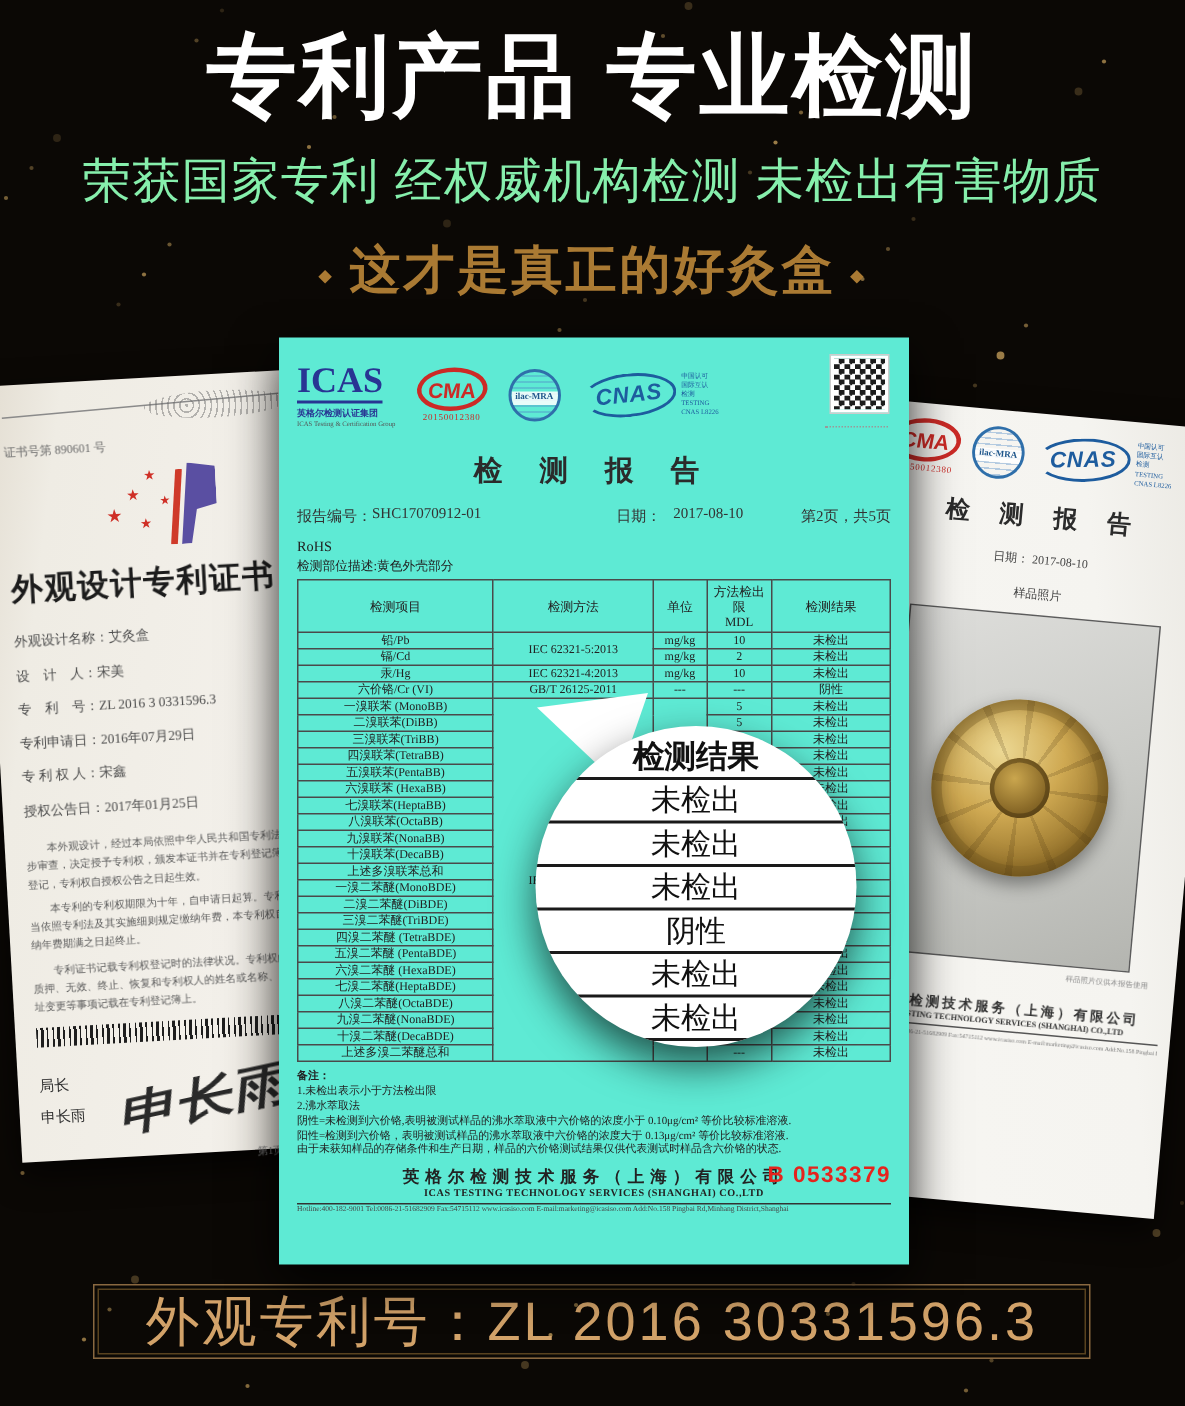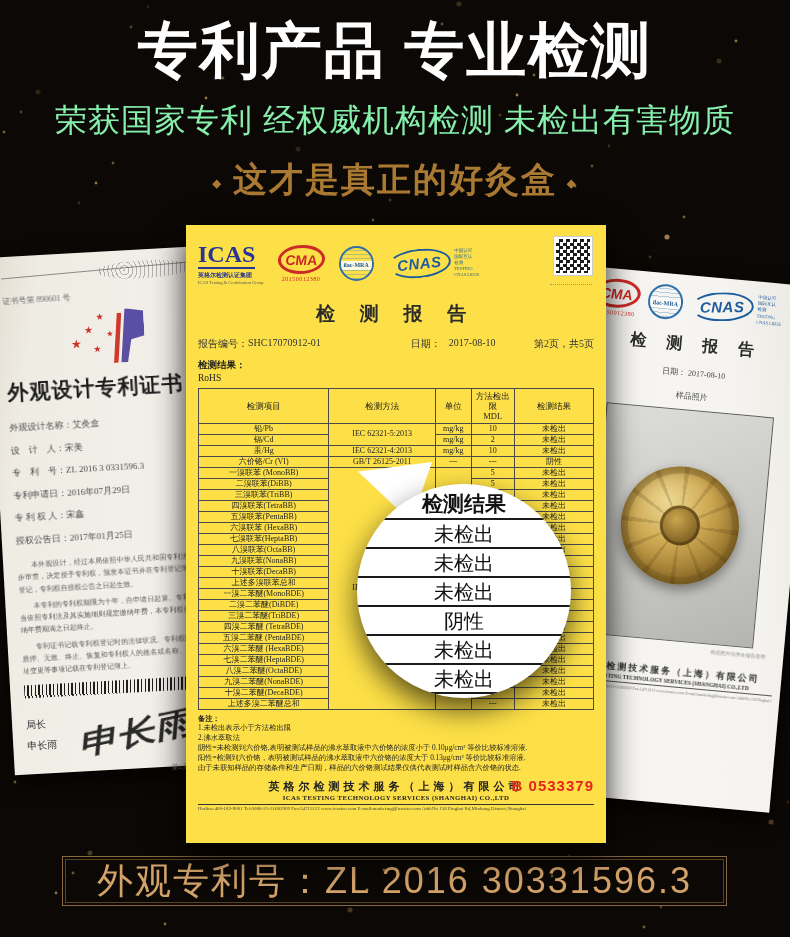--- a/index.html
+++ b/index.html
@@ -84,21 +84,21 @@
       color:#20578c; font-size:6px; font-weight:700; text-align:center; line-height:9px; }
   .cnas-wrap { display:flex; align-items:center; gap:4px; }
   .cnas-swoosh { color:#1d5c9e; font-weight:800; font-style:italic; font-size:15px; letter-spacing:.5px;
       border:2px solid #1d5c9e; border-radius:50%; padding:4px 7px; border-left-color:transparent;
       transform:rotate(-6deg); font-family:"Liberation Sans", sans-serif; }
   .cnas-lines { font-size:4.5px; color:#1d5c9e; line-height:1.35; }
   .cnas-lines div { white-space:nowrap; }
 
   
   .report { position:absolute; left:186px; top:3px; width:420px; height:618px; z-index:3;
-      background:#fde047; box-shadow:0 10px 30px rgba(0,0,0,.85); padding:10px 12px 6px;
+      background:#5eead4; box-shadow:0 10px 30px rgba(0,0,0,.85); padding:10px 12px 6px;
       font-family:"Liberation Serif", serif; color:#222; }
   .rp-logos { position:relative; display:flex; align-items:center; gap:14px; height:56px; }
   .icas-word { color:#283593; font-weight:800; font-size:24px; font-family:"Liberation Serif", serif;
       border-bottom:2px solid #283593; line-height:1; display:inline-block; padding-bottom:1px; }
   .icas-sub { font-size:6px; color:#283593; font-weight:700; margin-top:2px; }
   .icas-sub-en { font-size:4.5px; color:#555; }
   .qr { position:absolute; right:2px; top:2px; width:38px; height:38px; border:2px solid #fff;
       outline:1px solid #ccc; background:repeating-conic-gradient(#1c1c1c 0% 25%, #ffffff 0% 50%);
       background-size:7px 7px; }
   .qr-cap { position:absolute; right:2px; top:46px; width:42px; border-bottom:1px dotted #999; height:4px; }
@@ -260,22 +260,22 @@
       </div>
       <div class="rp-title">检 测 报 告</div>
       <div class="rp-info">
         <span>报告编号：</span>
         <span>SHC17070912-01</span>
         <span class="mid">日期：</span>
         <span style="margin-left:8px;">2017-08-10</span>
         <span class="right">第2页，共5页</span>
       </div>
       <div class="rp-result-block">
-        <div class="rp-result-label">检测结果：</div>
         <div>RoHS</div>
+        <div class="rp-desc">检测部位描述:黄色外壳部分</div>
       </div>
       <table class="rohs">
         <thead>
             <tr>
               <th class="c0">检测项目</th>
               <th class="c1">检测方法</th>
               <th class="c2">单位</th>
               <th class="c3">方法检出限
 MDL</th>
               <th class="c4">检测结果</th>

